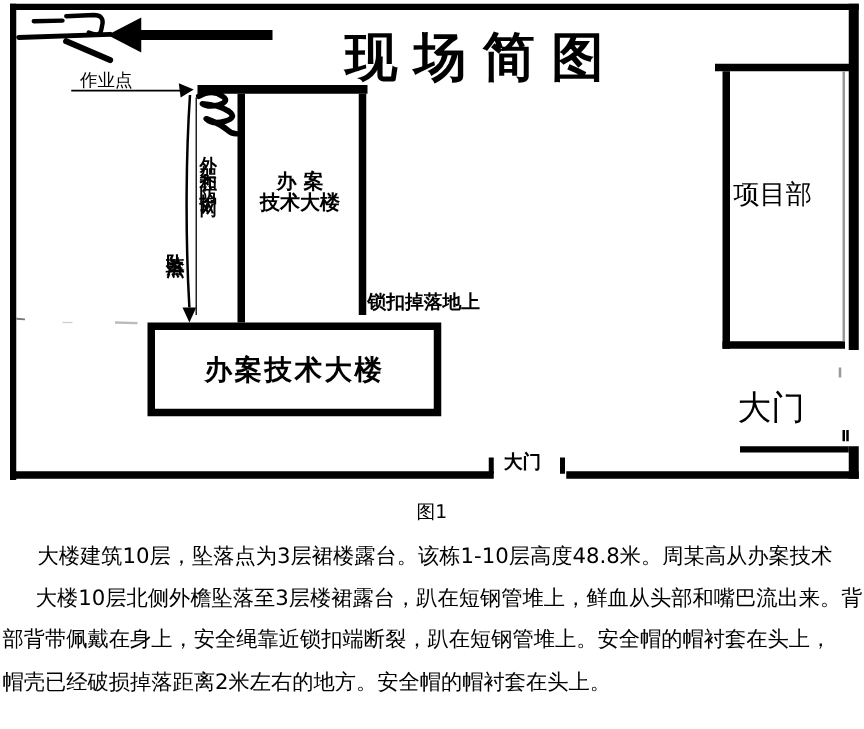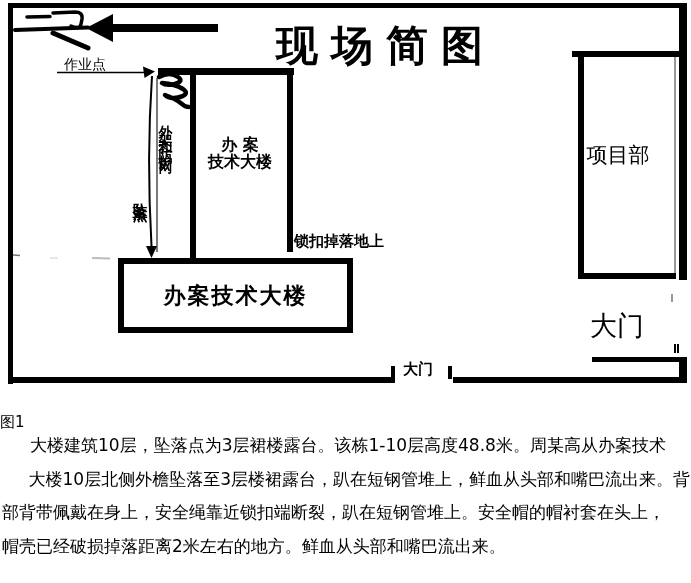--- a/index.html
+++ b/index.html
@@ -22,21 +22,21 @@
   #lbl-terrace-anno{left:294px;top:232px;font-size:15px;font-weight:bold;}
   #tower-label{left:194px;top:136px;width:92px;text-align:center;
     font-size:16px;font-weight:bold;line-height:17px;}
   #terrace-box{left:118px;top:258px;width:235px;height:75px;
     border:6px solid #000;box-sizing:border-box;
     display:flex;align-items:center;justify-content:center;}
   #terrace-label{font-size:22px;font-weight:bold;letter-spacing:2px;}
   #pd-label{left:584px;top:141px;width:68px;text-align:center;font-size:21px;}
   #lbl-gate-right{left:590px;top:308px;font-size:27px;}
   #lbl-gate-bottom{left:403px;top:360px;font-size:15px;font-weight:bold;}
-  #fig-caption{left:0;top:400px;width:691px;text-align:left;font-size:15px;margin-top:13px;}
+  #fig-caption{left:0;top:400px;width:691px;text-align:center;font-size:15px;}
   .para{left:2px;width:688px;font-size:17px;line-height:19px;}
   #para-1{top:436px;padding-left:28px;}
   #para-2{top:470px;text-align:right;}
   #para-3{top:503px;}
   #para-4{top:537px;}
   #sketch-svg{left:0;top:0;}
   .thin-gray{position:absolute;background:#999;}
   #tick-double{position:absolute;left:674px;top:344px;width:5px;height:9px;
     border-left:2px solid #000;border-right:2px solid #000;box-sizing:border-box;}
 </style>
@@ -115,15 +115,15 @@
   <div class="vtxt" id="lbl-scaffold">外架和防护网</div>
   <div class="vtxt" id="lbl-fallpoint">坠落点</div>
   <div class="txt" id="lbl-terrace-anno">锁扣掉落地上</div>
   <div class="txt" id="lbl-gate-right">大门</div>
   <div class="txt" id="lbl-gate-bottom">大门</div>
 
   <div class="abs" id="fig-caption">图1</div>
   <div class="txt para" id="para-1">大楼建筑10层，坠落点为3层裙楼露台。该栋1-10层高度48.8米。周某高从办案技术</div>
   <div class="txt para" id="para-2">大楼10层北侧外檐坠落至3层楼裙露台，趴在短钢管堆上，鲜血从头部和嘴巴流出来。背</div>
   <div class="txt para" id="para-3">部背带佩戴在身上，安全绳靠近锁扣端断裂，趴在短钢管堆上。安全帽的帽衬套在头上，</div>
-  <div class="txt para" id="para-4">帽壳已经破损掉落距离2米左右的地方。鲜血从头部和嘴巴流出来。</div>
+  <div class="txt para" id="para-4">帽壳已经破损掉落距离2米左右的地方。安全帽的帽衬套在头上。</div>
 
 </div>
 
 </body></html>

